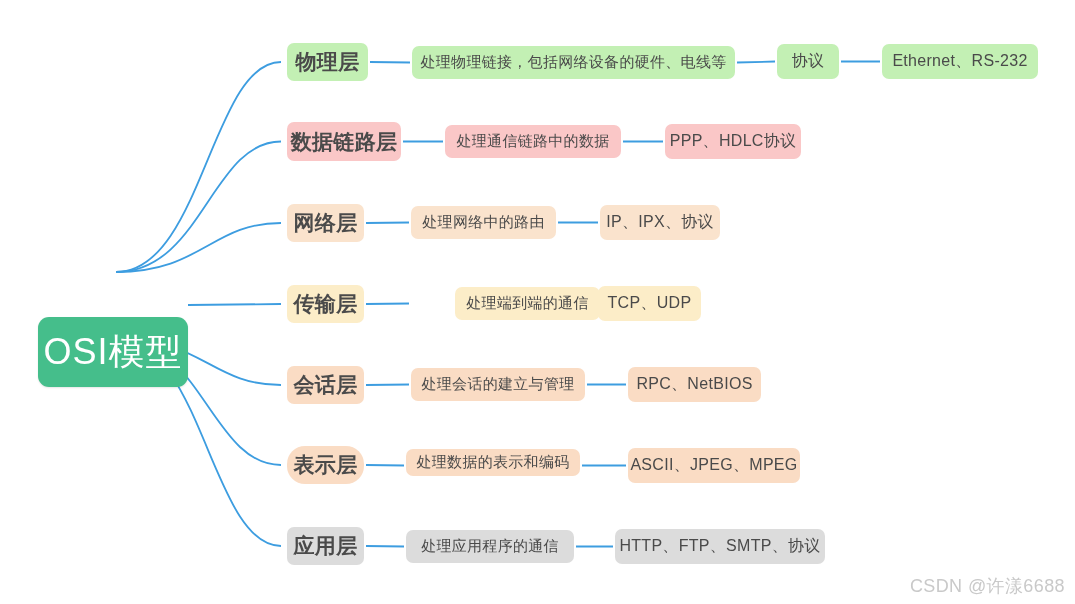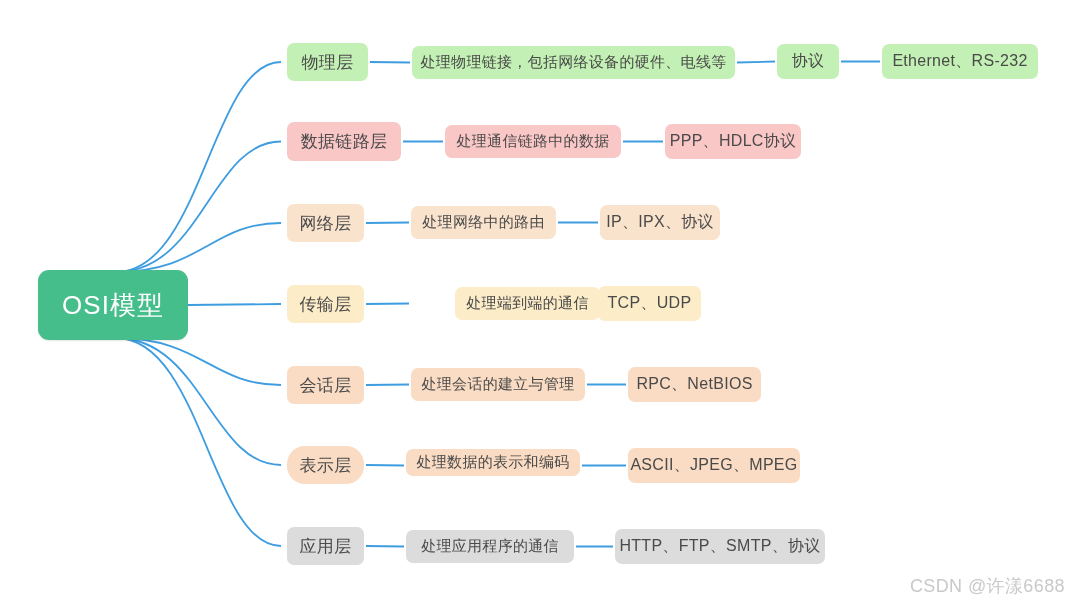--- a/index.html
+++ b/index.html
@@ -30,26 +30,28 @@
     align-items: center;
     justify-content: center;
     border-radius: 7px;
     color: #4a4a4a;
     white-space: nowrap;
     letter-spacing: 0.3px;
   }
   .node.root {
     border-radius: 11px;
     color: #ffffff;
-    font-size: 26px;
+    font-size: 36px;
     letter-spacing: 1px;
     box-shadow: 0 1px 2px rgba(0,0,0,0.10);
+    margin-top: 47px;
   }
   .node.layer {
-    font-size: 17px;
+    font-size: 21px;
+    font-weight: bold;
   }
   .node.desc {
     font-size: 15px;
   }
   .node.proto {
     font-size: 16px;
   }
   .watermark {
     position: absolute;
     right: 10px;

